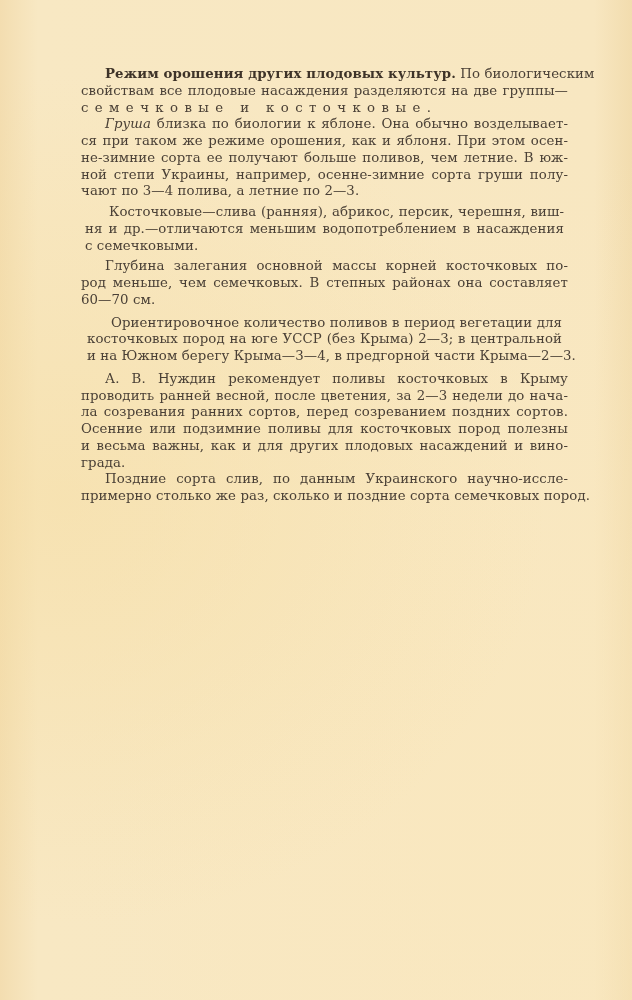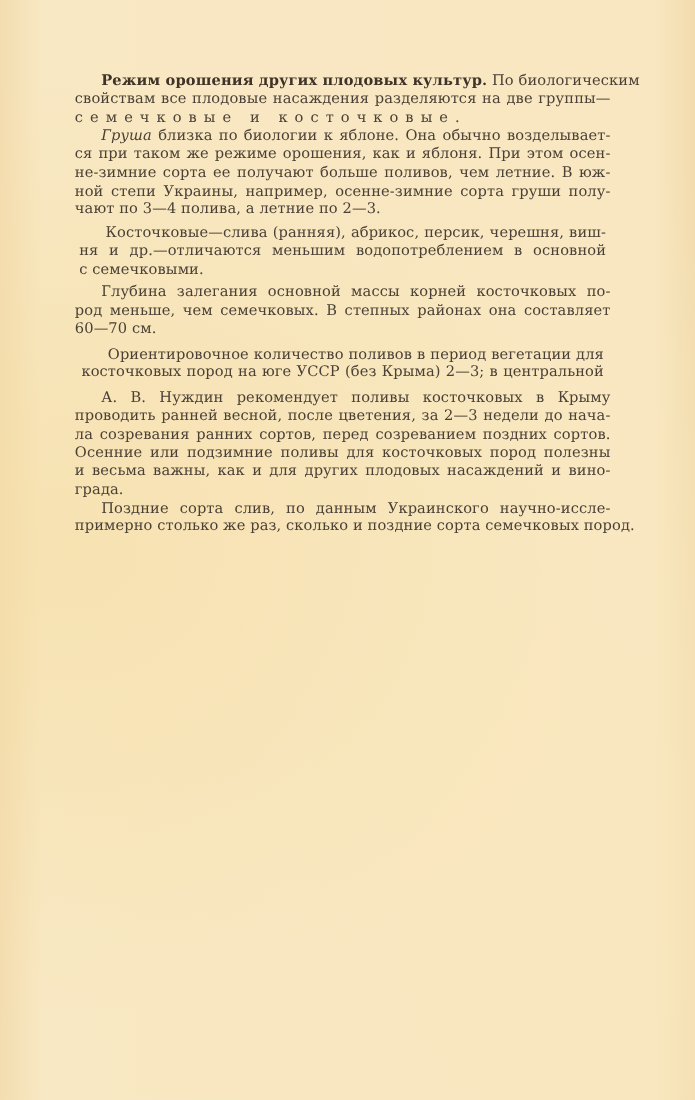--- a/index.html
+++ b/index.html
@@ -7,21 +7,21 @@
       width: 632px; height: 1000px; overflow: hidden;
       background: #f7e6bf;
       background-image:
         radial-gradient(ellipse at 10% 50%, rgba(245,220,160,0.5), rgba(0,0,0,0) 60%),
         radial-gradient(ellipse at 80% 80%, rgba(250,232,190,0.6), rgba(0,0,0,0) 60%),
         linear-gradient(90deg, #f3ddb0 0%, #f8e8c3 6%, #f8e7c1 94%, #f2dcae 100%);
       position: relative;
     }
     .page-text {
       position: absolute;
-      left: 68px; top: 66px;
+      left: 81px; top: 66px;
       width: 487px;
       font-family: "DejaVu Serif", "Liberation Serif", serif;
       font-size: 13.3px;
       line-height: 16.75px;
       color: #4a4036;
       text-align: justify;
       letter-spacing: 0.1px;
     }
     .line {
       display: block;
@@ -51,34 +51,35 @@
   <p style="margin:0">
     <span class="line indent"><span class="italic">Груша</span><span> близка по биологии к яблоне. Она обычно возделывает-</span></span>
     <span class="line">ся при таком же режиме орошения, как и яблоня. При этом осен-</span>
     <span class="line">не-зимние сорта ее получают больше поливов, чем летние. В юж-</span>
     <span class="line">ной степи Украины, например, осенне-зимние сорта груши полу-</span>
     <span class="line last">чают по 3—4 полива, а летние по 2—3.</span>
   </p>
 
   <p style="margin:4px">
     <span class="line indent">Косточковые—слива (ранняя), абрикос, персик, черешня, виш-</span>
-    <span class="line">ня и др.—отличаются меньшим водопотреблением в основной</span>
+    <span class="line">ня и др.—отличаются меньшим водопотреблением в насаждения</span>
     <span class="line last">с семечковыми.</span>
   </p>
 
   <p style="margin:0">
     <span class="line indent">Глубина залегания основной массы корней косточковых по-</span>
     <span class="line">род меньше, чем семечковых. В степных районах она составляет</span>
     <span class="line last">60—70 см.</span>
   </p>
 
 
   <p style="margin:6px">
     <span class="line indent">Ориентировочное количество поливов в период вегетации для</span>
     <span class="line">косточковых пород на юге УССР (без Крыма) 2—3; в центральной</span>
+    <span class="line last">и на Южном берегу Крыма—3—4, в предгорной части Крыма—2—3.</span>
   </p>
 
   <p style="margin:0">
     <span class="line indent">А. В. Нуждин рекомендует поливы косточковых в Крыму</span>
     <span class="line">проводить ранней весной, после цветения, за 2—3 недели до нача-</span>
     <span class="line">ла созревания ранних сортов, перед созреванием поздних сортов.</span>
     <span class="line">Осенние или подзимние поливы для косточковых пород полезны</span>
     <span class="line">и весьма важны, как и для других плодовых насаждений и вино-</span>
     <span class="line last">града.</span>
   </p>

